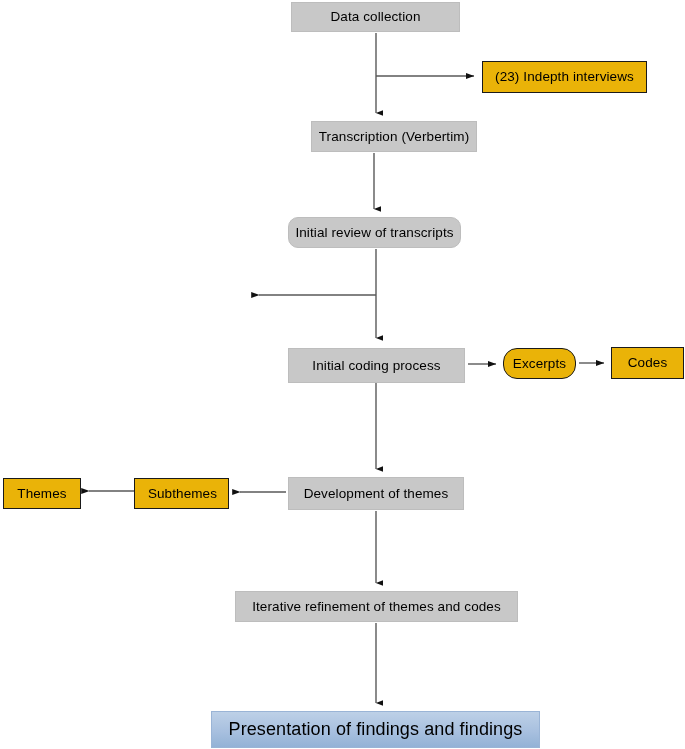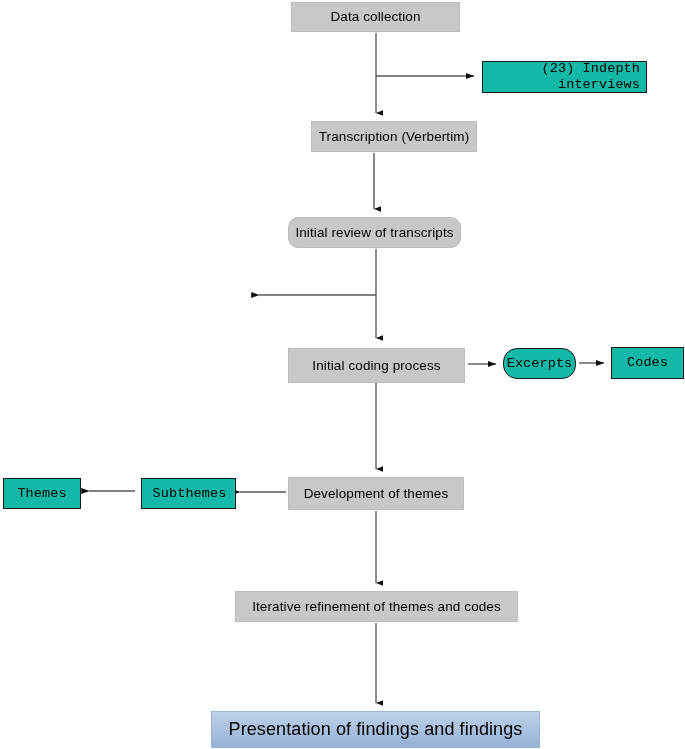--- a/index.html
+++ b/index.html
@@ -38,23 +38,22 @@
     color: #000000;
     line-height: 1.15;
     letter-spacing: 0.1px;
     padding: 2px 6px;
   }
   .node.gray {
     background: #c8c8c8;
     border: 1px solid #bdbdbd;
   }
   .node.outline {
-    background: #14b8a6;
+    background: #eab308;
     border: 1.6px solid #1a1a1a;
-    font-family: Liberation Mono, monospace;
   }
   .node.blue {
     background: linear-gradient(to bottom, #bdd0e7 0%, #a8c0df 55%, #93b2d6 100%);
     border: 1px solid #9ab4d6;
     font-size: 18px;
   }
 </style>
 </head>
 <body>
 
@@ -104,21 +103,21 @@
 
 
   <div class="node gray" style="left: 288px; top: 348px; width: 177px; height: 35px;">Initial coding process</div>
 
   <div class="node outline" style="left: 503px; top: 348px; width: 73px; height: 31px; border-radius: 14px;">Excerpts</div>
 
   <div class="node outline" style="left: 611px; top: 347px; width: 73px; height: 32px;">Codes</div>
 
   <div class="node gray" style="left: 288px; top: 477px; width: 176px; height: 33px;">Development of themes</div>
 
-  <div class="node outline" style="left: 141px; top: 478px; width: 95px; height: 31px; padding-left: 8px;">Subthemes</div>
+  <div class="node outline" style="left: 134px; top: 478px; width: 95px; height: 31px; padding-left: 8px;">Subthemes</div>
 
   <div class="node outline" style="left: 3px; top: 478px; width: 78px; height: 31px;">Themes</div>
 
   <div class="node gray" style="left: 235px; top: 591px; width: 283px; height: 31px;">Iterative refinement of themes and codes</div>
 
   <div class="node blue" style="left: 211px; top: 711px; width: 329px; height: 37px;">Presentation of findings and findings</div>
 
 </div>
 
 </body></html>

